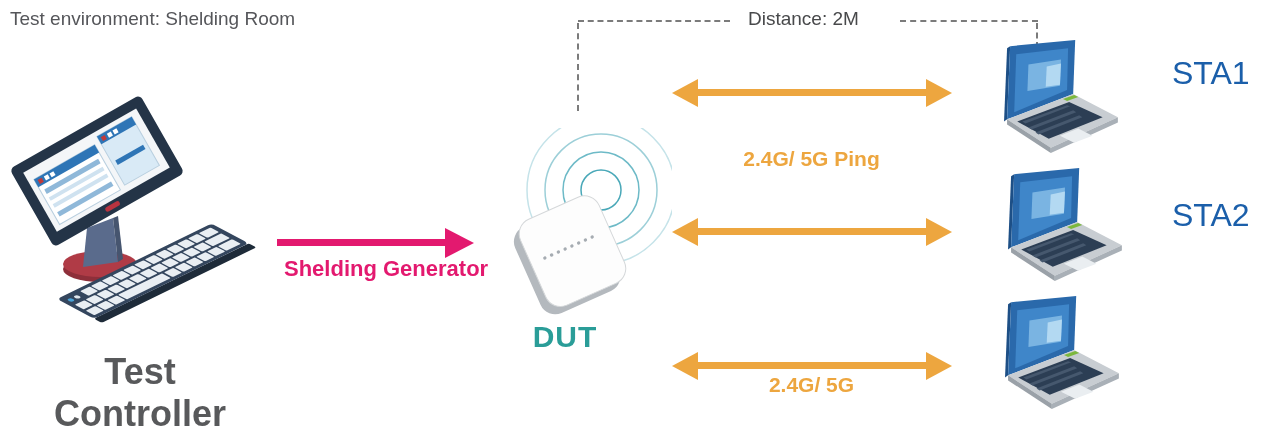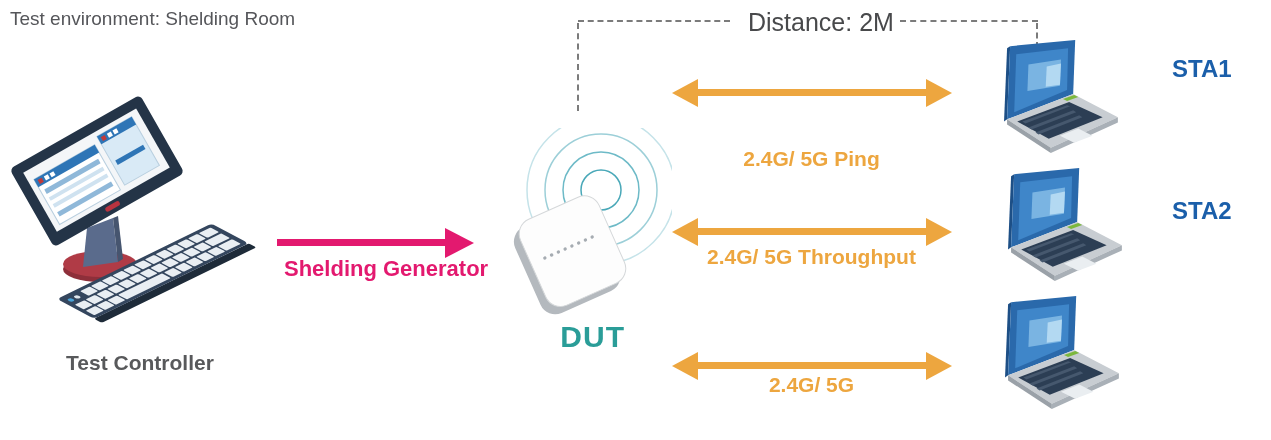--- a/index.html
+++ b/index.html
@@ -3,29 +3,29 @@
 <meta charset="utf-8">
 <style>
   html,body{margin:0;padding:0;background:#fff;}
   .canvas{
     position:relative;width:1271px;height:440px;background:#ffffff;overflow:hidden;
     font-family:"Liberation Sans",sans-serif;
   }
   .abs{position:absolute;}
   
   .env-label{left:10px;top:8px;font-size:19px;color:#55565a;}
-  .distance-label{left:748px;top:8px;font-size:25px;color:#48494b;}
-  .controller-label{left:30px;top:351px;width:220px;text-align:center;font-size:21px;font-weight:bold;color:#58595b;}
-  .dut-label{left:505px;top:320px;width:120px;text-align:right;font-size:30px;font-weight:bold;color:#2a9d98;letter-spacing:1px;}
+  .distance-label{left:748px;top:8px;font-size:19px;color:#48494b;}
+  .controller-label{left:30px;top:351px;width:220px;text-align:center;font-size:36px;font-weight:bold;color:#58595b;}
+  .dut-label{left:505px;top:320px;width:120px;text-align:center;font-size:30px;font-weight:bold;color:#2a9d98;letter-spacing:1px;}
   .traffic-label{left:284px;top:256px;width:182px;text-align:center;font-size:22px;font-weight:bold;color:#e3196f;white-space:nowrap;}
   .link-label{left:673px;width:277px;text-align:center;font-size:21px;font-weight:bold;color:#eda63f;white-space:nowrap;}
   .link-label.l1{top:107px;margin-top:40px;}
   .link-label.l2{top:245px;}
   .link-label.l3{top:373px;line-height:23px;}
-  .sta-label{left:1172px;width:95px;font-size:24px;font-weight:bold;color:#1b5faa;}
+  .sta-label{left:1172px;width:95px;font-size:32px;font-weight:normal;color:#1b5faa;}
   .sta-label.s1{top:55px;}
   .sta-label.s2{top:197px;}
   .sta-label.s3{top:330px;}
   
   .dash-h{border-top:2px dashed #7b7b7b;height:0;}
   .dash-v{border-left:2px dashed #7b7b7b;width:0;}
   .dash-h.left{left:578px;top:20px;width:152px;}
   .dash-h.right{left:900px;top:20px;width:138px;}
   .dash-v.left{left:577px;top:23px;height:88px;}
   .dash-v.right{left:1036px;top:23px;height:25px;}
@@ -170,21 +170,20 @@
           <circle cx="103.8" cy="120" r="1.7"></circle>
       </g>
     </g>
   </svg>
   <span class="abs dut-label">DUT</span>
 
   <div class="abs bar orange a1"></div>
   <span class="abs link-label l1">2.4G/ 5G Ping</span>
 
   <div class="abs bar orange a2"></div>
-  <span class="abs link-label l2">2.4G/ 5G Throughput</span>
 
   <div class="abs bar orange a3"></div>
   <span class="abs link-label l3">
     <span>2.4G/ 5G</span><br>
   </span>
 
   <svg width="0" height="0" style="position:absolute">
     <symbol id="laptop-icon" viewBox="0 0 120 112">
       <polygon points="2,80 5,8 8,6 5,78" fill="#1d4f86"></polygon>
       <polygon points="5,78 8,6 72,0 70,53" fill="#2a69ab"></polygon>

